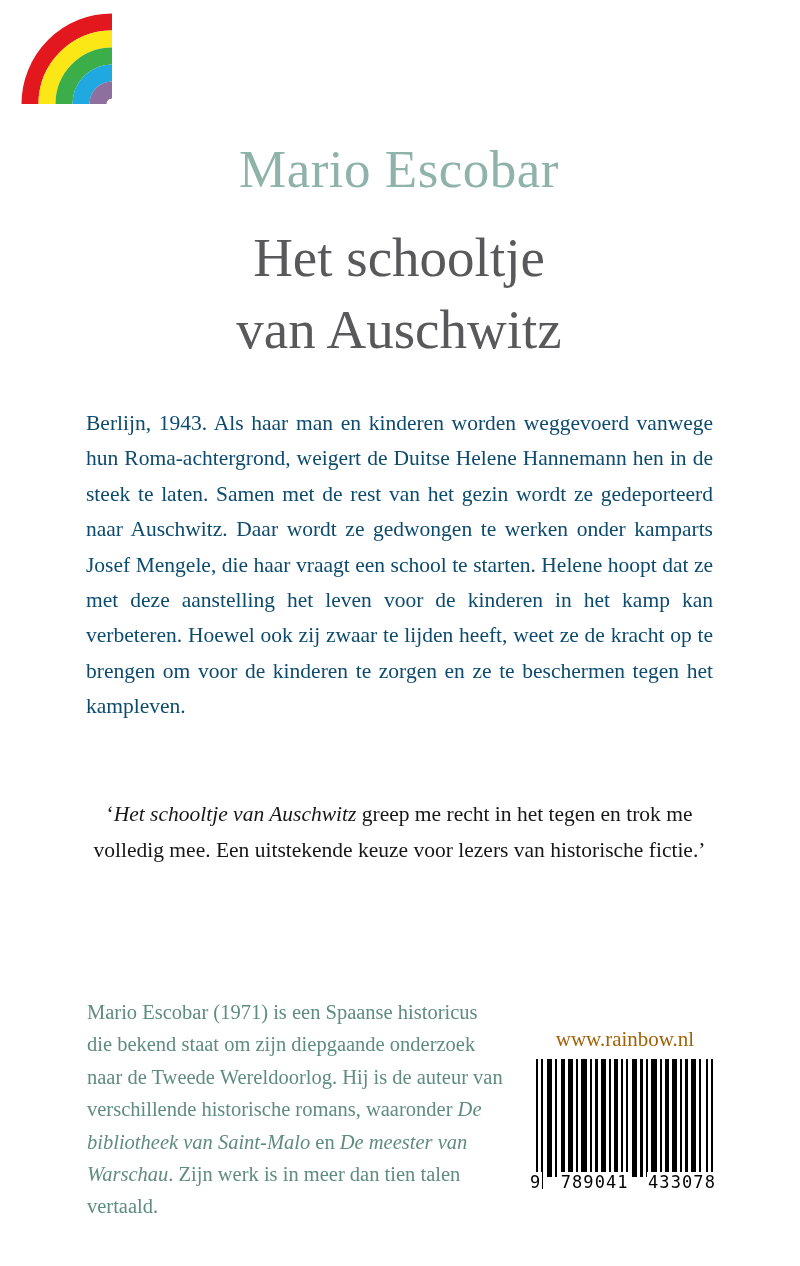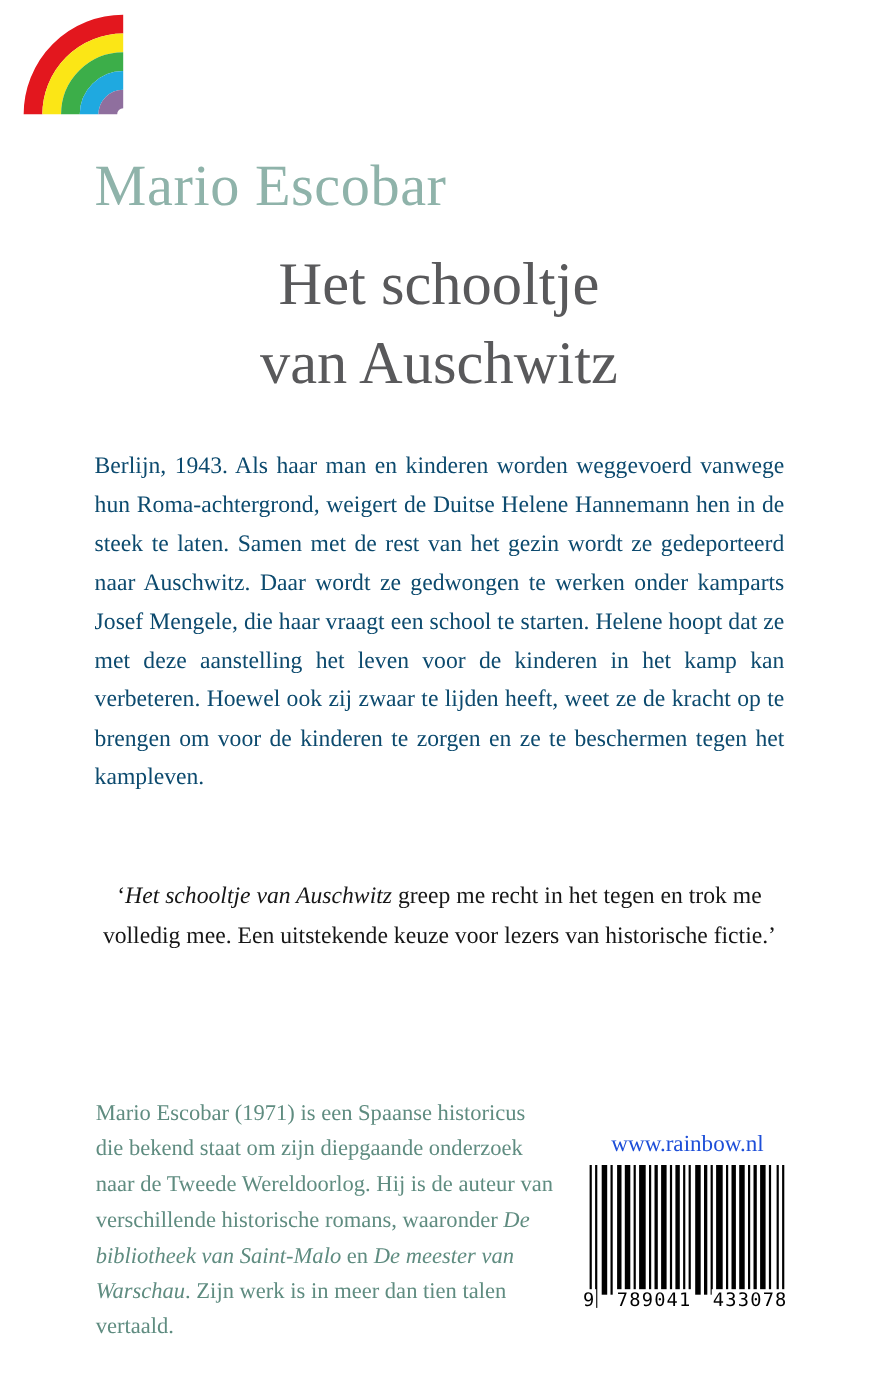--- a/index.html
+++ b/index.html
@@ -26,20 +26,21 @@
     overflow: hidden;
   }
   .logo-wrap svg { display: block; }
 
   
   .author-name {
     position: absolute;
     left: 86px;
     top: 142px;
     width: 626px;
+    text-align: center;
     font-size: 53px;
     line-height: 1.05;
     color: #8fb3aa;
     letter-spacing: 0.5px;
     font-weight: 400;
   }
 
   
   .book-title {
     position: absolute;
@@ -111,21 +112,21 @@
   .barcode-area {
     position: absolute;
     left: 512px;
     top: 1026px;
     width: 226px;
     text-align: center;
   }
   .site-url {
     font-size: 21px;
     line-height: 26px;
-    color: #1d4ed8;
+    color: #a16207;
     margin-bottom: 7px;
   }
   .barcode-box {
     position: relative;
     width: 194px;
     margin: 0 auto;
   }
   .barcode-box svg { display: block; width: 194px; height: 130px; }
   .barcode-digits {
     position: relative;

